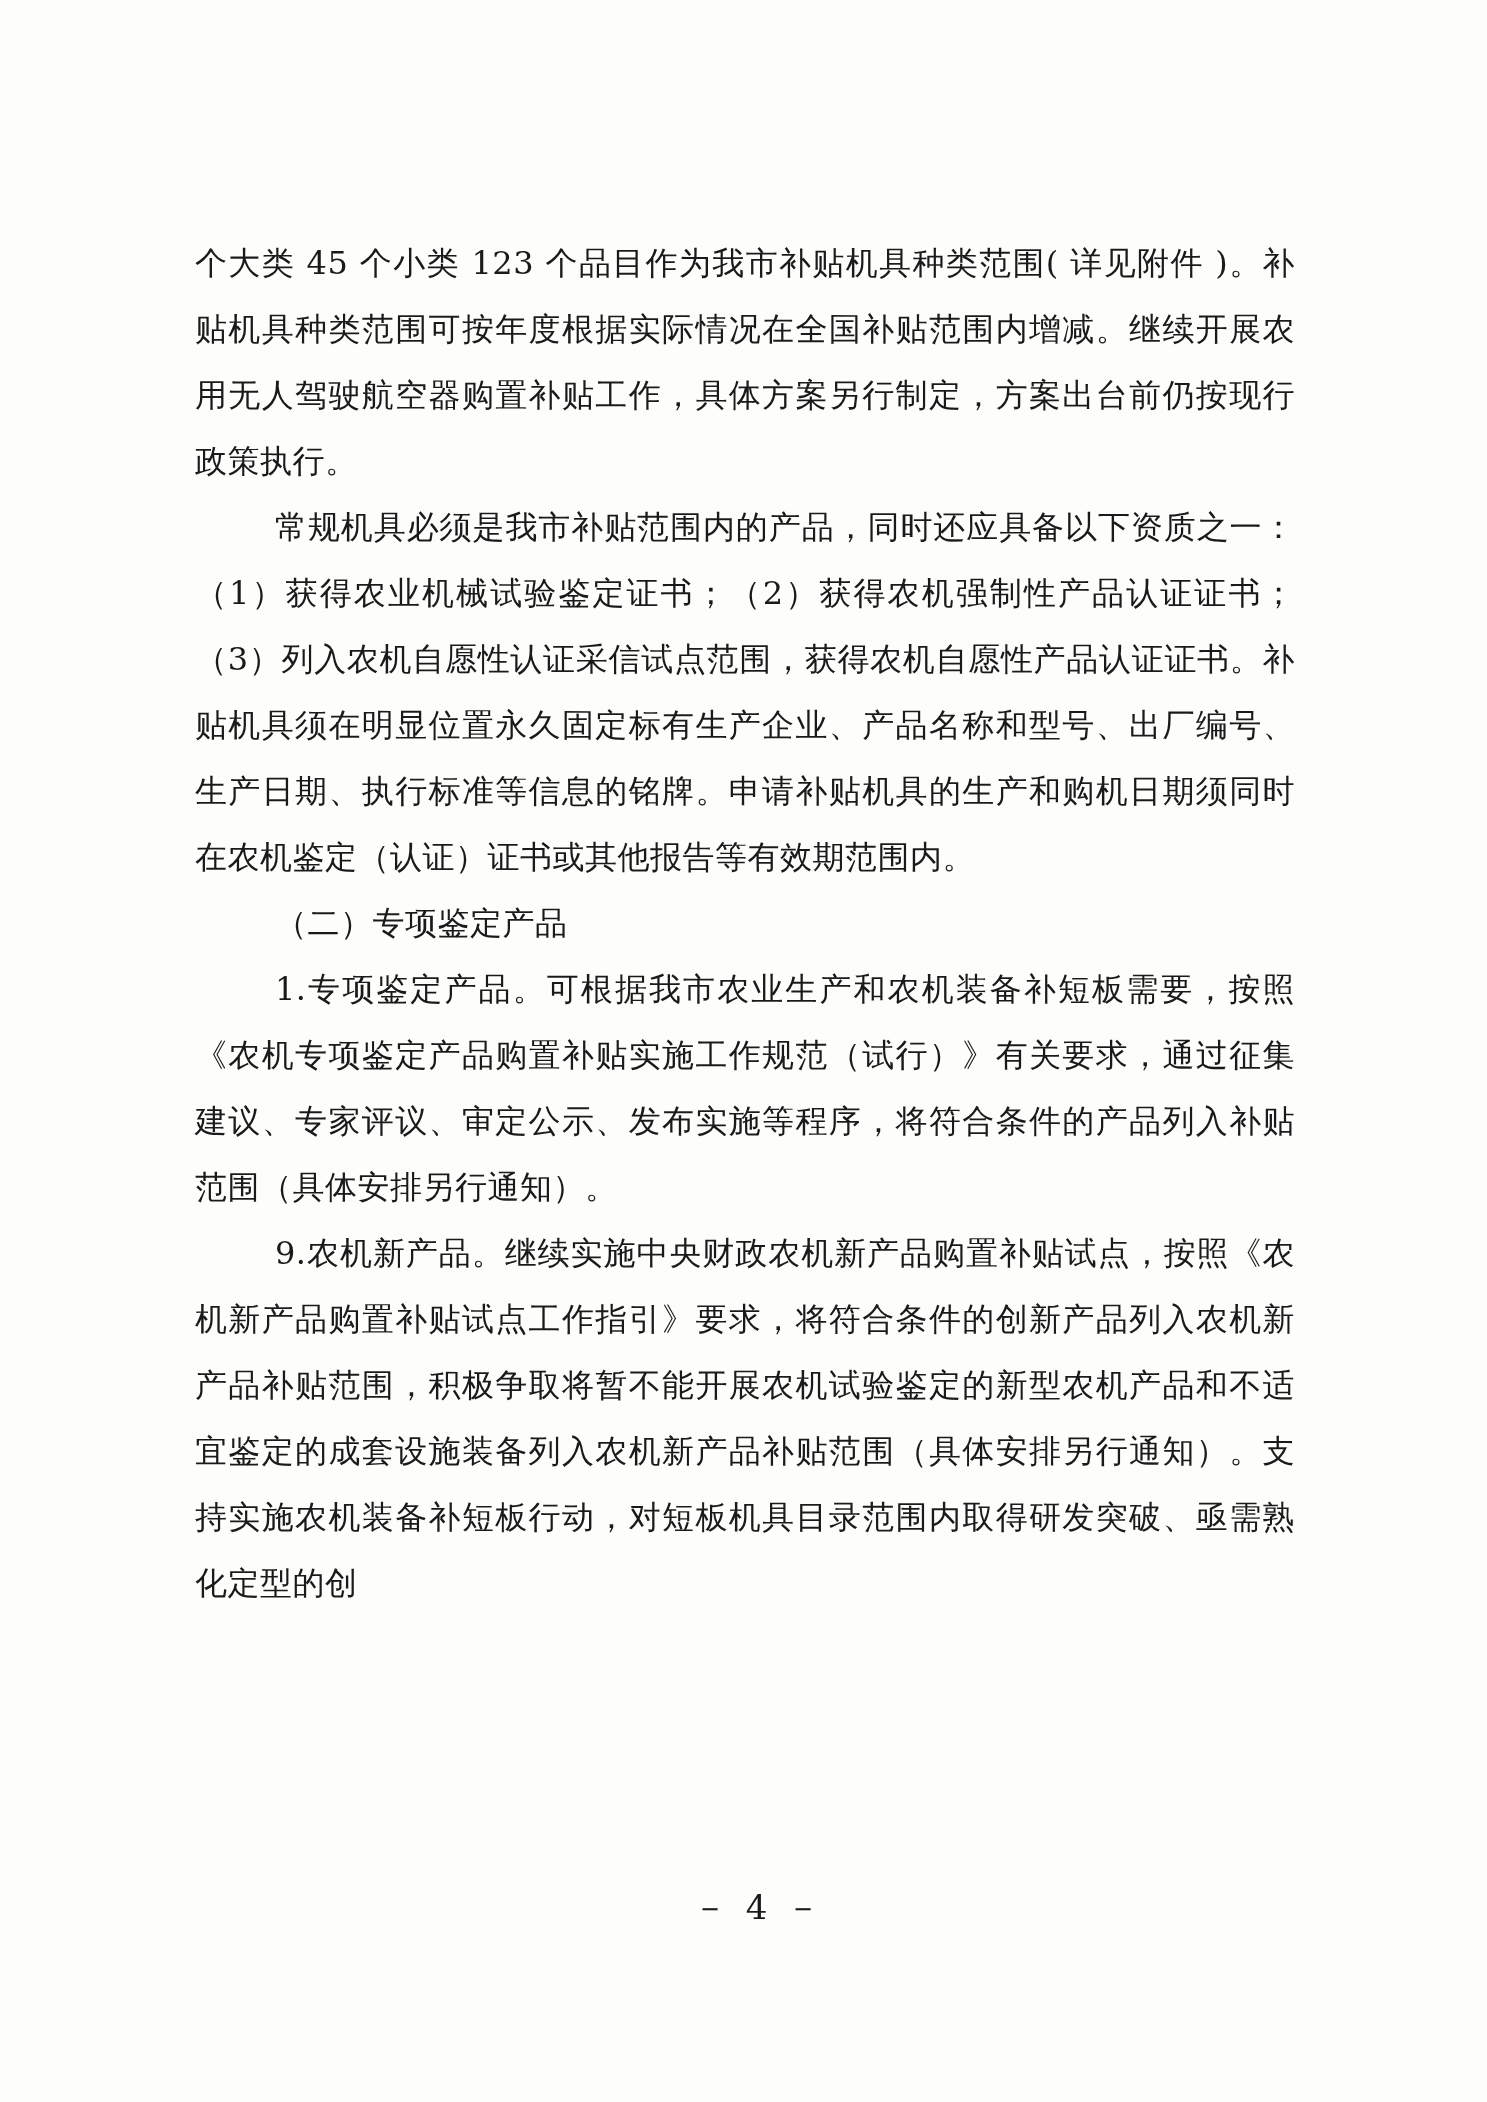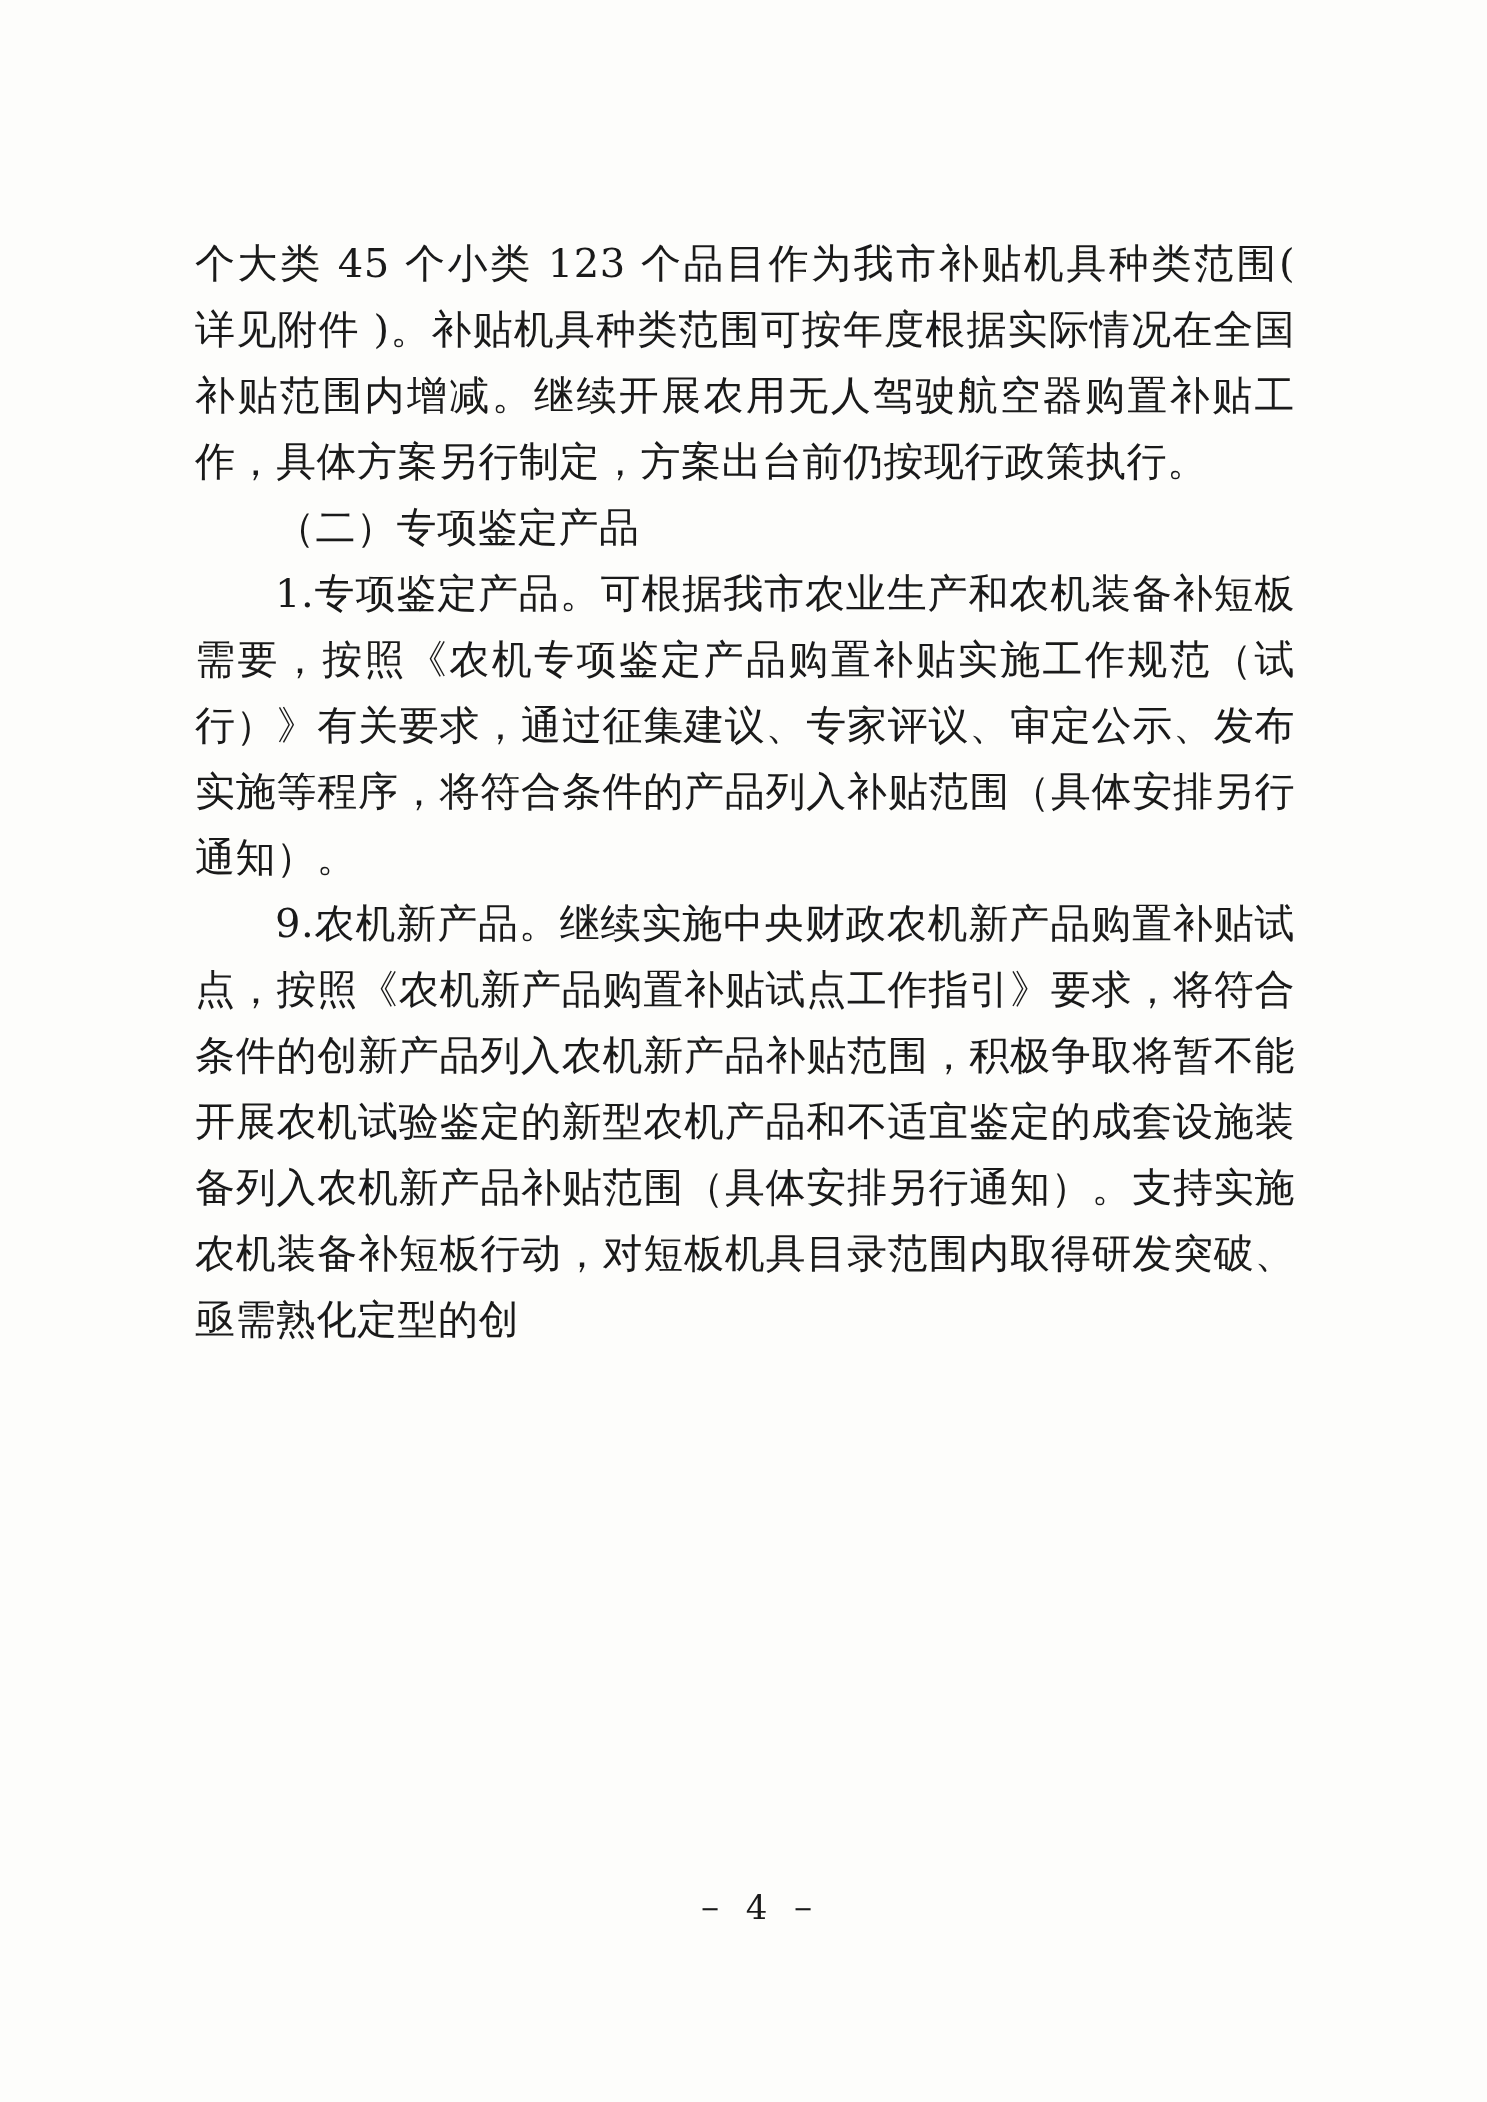--- a/index.html
+++ b/index.html
@@ -17,21 +17,21 @@
     background: #fdfdfb;
     overflow: hidden;
   }
   .content {
     position: absolute;
     left: 195px;
     top: 230px;
     width: 1100px;
   }
   .para {
-    font-size: 40px;
+    font-size: 32px;
     line-height: 66px;
     color: #1a1a1a;
     text-align: justify;
     text-justify: inter-ideograph;
     letter-spacing: 0.5px;
     margin: 0 0 0 0;
     font-family: "DejaVu Serif", "Liberation Serif", serif;
     font-weight: 500;
   }
   .indent {
@@ -49,18 +49,19 @@
     letter-spacing: 4px;
     padding-left: 30px;
   }
 </style>
 </head>
 <body>
 
 <div class="page">
   <div class="content">
     <p class="para">个大类 45 个小类 123 个品目作为我市补贴机具种类范围( 详见附件 )。补贴机具种类范围可按年度根据实际情况在全国补贴范围内增减。继续开展农用无人驾驶航空器购置补贴工作，具体方案另行制定，方案出台前仍按现行政策执行。</p>
+    <p class="para indent">常规机具必须是我市补贴范围内的产品，同时还应具备以下资质之一：（1）获得农业机械试验鉴定证书；（2）获得农机强制性产品认证证书；（3）列入农机自愿性认证采信试点范围，获得农机自愿性产品认证证书。补贴机具须在明显位置永久固定标有生产企业、产品名称和型号、出厂编号、生产日期、执行标准等信息的铭牌。申请补贴机具的生产和购机日期须同时在农机鉴定（认证）证书或其他报告等有效期范围内。</p>
     <p class="para indent">（二）专项鉴定产品</p>
     <p class="para indent">1.专项鉴定产品。可根据我市农业生产和农机装备补短板需要，按照《农机专项鉴定产品购置补贴实施工作规范（试行）》有关要求，通过征集建议、专家评议、审定公示、发布实施等程序，将符合条件的产品列入补贴范围（具体安排另行通知）。</p>
     <p class="para indent">9.农机新产品。继续实施中央财政农机新产品购置补贴试点，按照《农机新产品购置补贴试点工作指引》要求，将符合条件的创新产品列入农机新产品补贴范围，积极争取将暂不能开展农机试验鉴定的新型农机产品和不适宜鉴定的成套设施装备列入农机新产品补贴范围（具体安排另行通知）。支持实施农机装备补短板行动，对短板机具目录范围内取得研发突破、亟需熟化定型的创</p>
   </div>
   <div class="page-number">－ 4 －</div>
 </div>
 
 </body></html>

